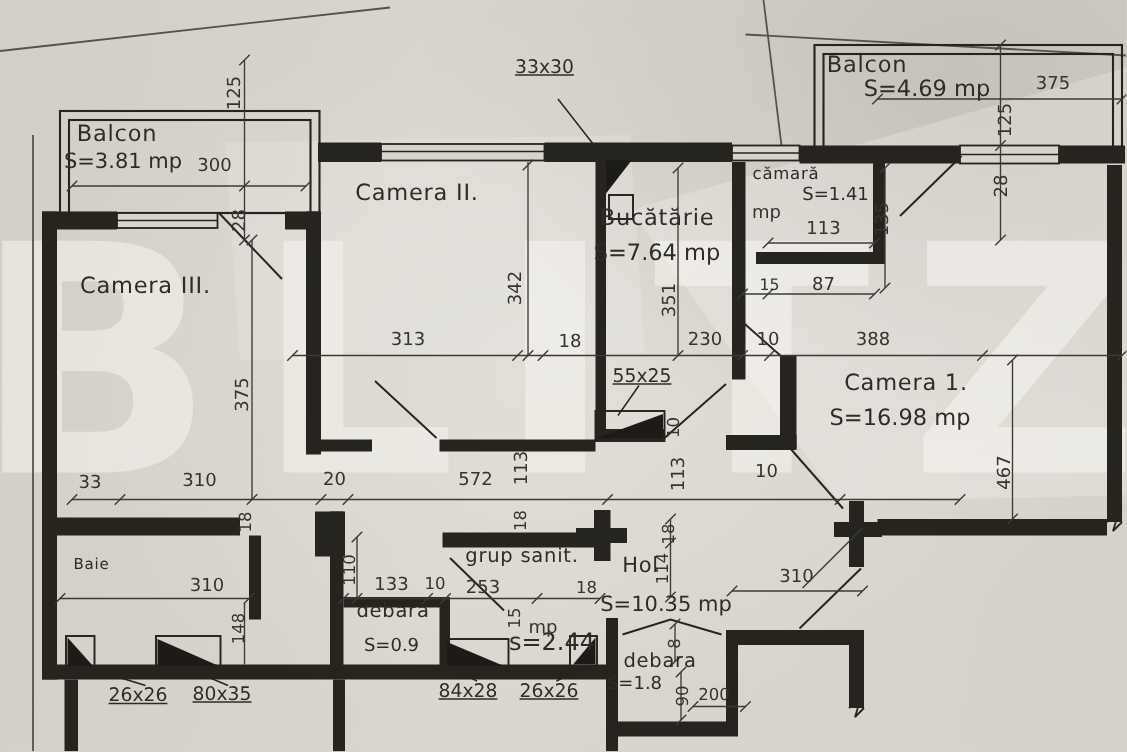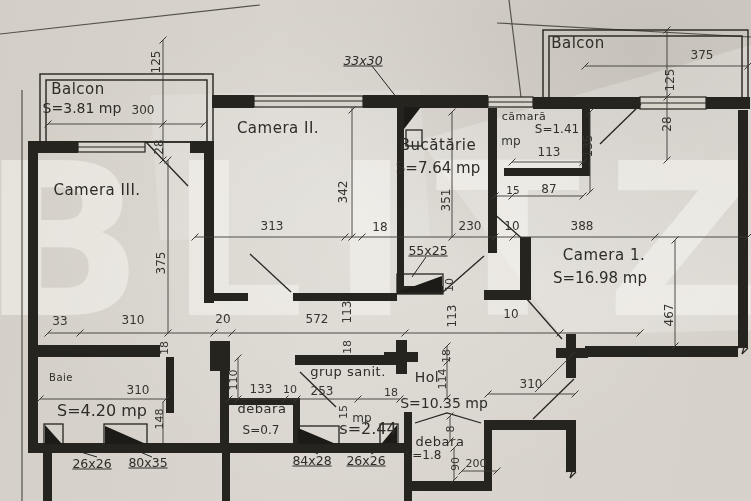--- a/index.html
+++ b/index.html
@@ -237,30 +237,30 @@
   <div id="labels">
       <span class="lbl room-name" style="left: 78px; top: 89px; font-size: 15px;">Balcon</span>
       <span class="lbl room-area" style="left: 82px; top: 108px; font-size: 14px;">S=3.81 mp</span>
       <span class="lbl room-name" style="left: 97px; top: 190px; font-size: 15px;">Camera III.</span>
       <span class="lbl room-name" style="left: 278px; top: 128px; font-size: 15px;">Camera II.</span>
       <span class="lbl room-name" style="left: 438px; top: 145px; font-size: 15px;">Bucătărie</span>
       <span class="lbl room-area" style="left: 438px; top: 168px; font-size: 15px;">S=7.64 mp</span>
       <span class="lbl room-name" style="left: 524px; top: 116px; font-size: 11px;">cămară</span>
       <span class="lbl room-area" style="left: 531px; top: 129px; font-size: 12px; margin-left: 26px;">S=1.41</span>
       <span class="lbl room-name" style="left: 578px; top: 43px; font-size: 15px;">Balcon</span>
+      <span class="lbl room-area" style="left: 618px; top: 59px; font-size: 15px;">S=4.69 mp</span>
       <span class="lbl room-name" style="left: 604px; top: 255px; font-size: 15px;">Camera 1.</span>
       <span class="lbl room-area" style="left: 600px; top: 278px; font-size: 15px;">S=16.98 mp</span>
       <span class="lbl room-name" style="left: 61px; top: 377px; font-size: 10px;">Baie</span>
-      <span class="lbl room-area" style="left: 102px; top: 410px; font-size: 16px;">S=4.20 mp</span>
       <span class="lbl room-name" style="left: 348px; top: 371px; font-size: 13px;">grup sanit.</span>
       <span class="lbl room-area" style="left: 368px; top: 428px; font-size: 16px;">s=2.44</span>
       <span class="lbl room-name" style="left: 427px; top: 377px; font-size: 14px;">Hol</span>
       <span class="lbl room-area" style="left: 444px; top: 403px; font-size: 14px;">S=10.35 mp</span>
       <span class="lbl room-name" style="left: 262px; top: 408px; font-size: 13px;">debara</span>
-      <span class="lbl room-area" style="left: 261px; top: 430px; font-size: 12px;">S=0.7</span>
+      <span class="lbl room-area" style="left: 261px; top: 430px; font-size: 12px;">S=0.9</span>
       <span class="lbl room-name" style="left: 440px; top: 441px; font-size: 13px;">debara</span>
       <span class="lbl room-area" style="left: 423px; top: 455px; font-size: 12px;">S=1.8</span>
       <span class="lbl dim" style="left: 143px; top: 110px;">300</span>
       <span class="lbl dim rot" style="left: 156px; top: 62px;">125</span>
       <span class="lbl dim rot" style="left: 159px; top: 147px;">28</span>
       <span class="lbl dim rot" style="left: 343px; top: 192px;">342</span>
       <span class="lbl dim rot" style="left: 446px; top: 200px;">351</span>
       <span class="lbl dim" style="left: 272px; top: 226px;">313</span>
       <span class="lbl dim" style="left: 380px; top: 227px;">18</span>
       <span class="lbl dim" style="left: 428px; top: 226px; margin-left: 42px;">230</span>
@@ -294,20 +294,20 @@
       <span class="lbl dim rot" style="left: 442px; top: 379px; font-size: 11px;">114</span>
       <span class="lbl dim" style="left: 138px; top: 390px;">310</span>
       <span class="lbl dim" style="left: 531px; top: 384px;">310</span>
       <span class="lbl dim rot" style="left: 159px; top: 419px; font-size: 11px;">148</span>
       <span class="lbl dim rot" style="left: 343px; top: 412px; font-size: 11px;">15</span>
       <span class="lbl dim rot" style="left: 450px; top: 429px; font-size: 11px;">8</span>
       <span class="lbl dim rot" style="left: 455px; top: 464px; font-size: 11px;">90</span>
       <span class="lbl dim" style="left: 476px; top: 463px; font-size: 11px;">200</span>
       <span class="lbl dim rot" style="left: 449px; top: 285px; font-size: 11px;">10</span>
       <span class="lbl dim" style="left: 362px; top: 418px; font-size: 12px;">mp</span>
-      <span class="lbl fixture" style="left: 363px; top: 60px; font-style: italic;">33x30</span>
+      <span class="lbl fixture" style="left: 363px; top: 44px;">33x30</span>
       <span class="lbl fixture" style="left: 428px; top: 250px;">55x25</span>
       <span class="lbl fixture" style="left: 92px; top: 463px;">26x26</span>
       <span class="lbl fixture" style="left: 148px; top: 462px;">80x35</span>
       <span class="lbl fixture" style="left: 312px; top: 460px;">84x28</span>
       <span class="lbl fixture" style="left: 366px; top: 460px;">26x26</span>
     </div>
 </div>
 
 </body></html>

